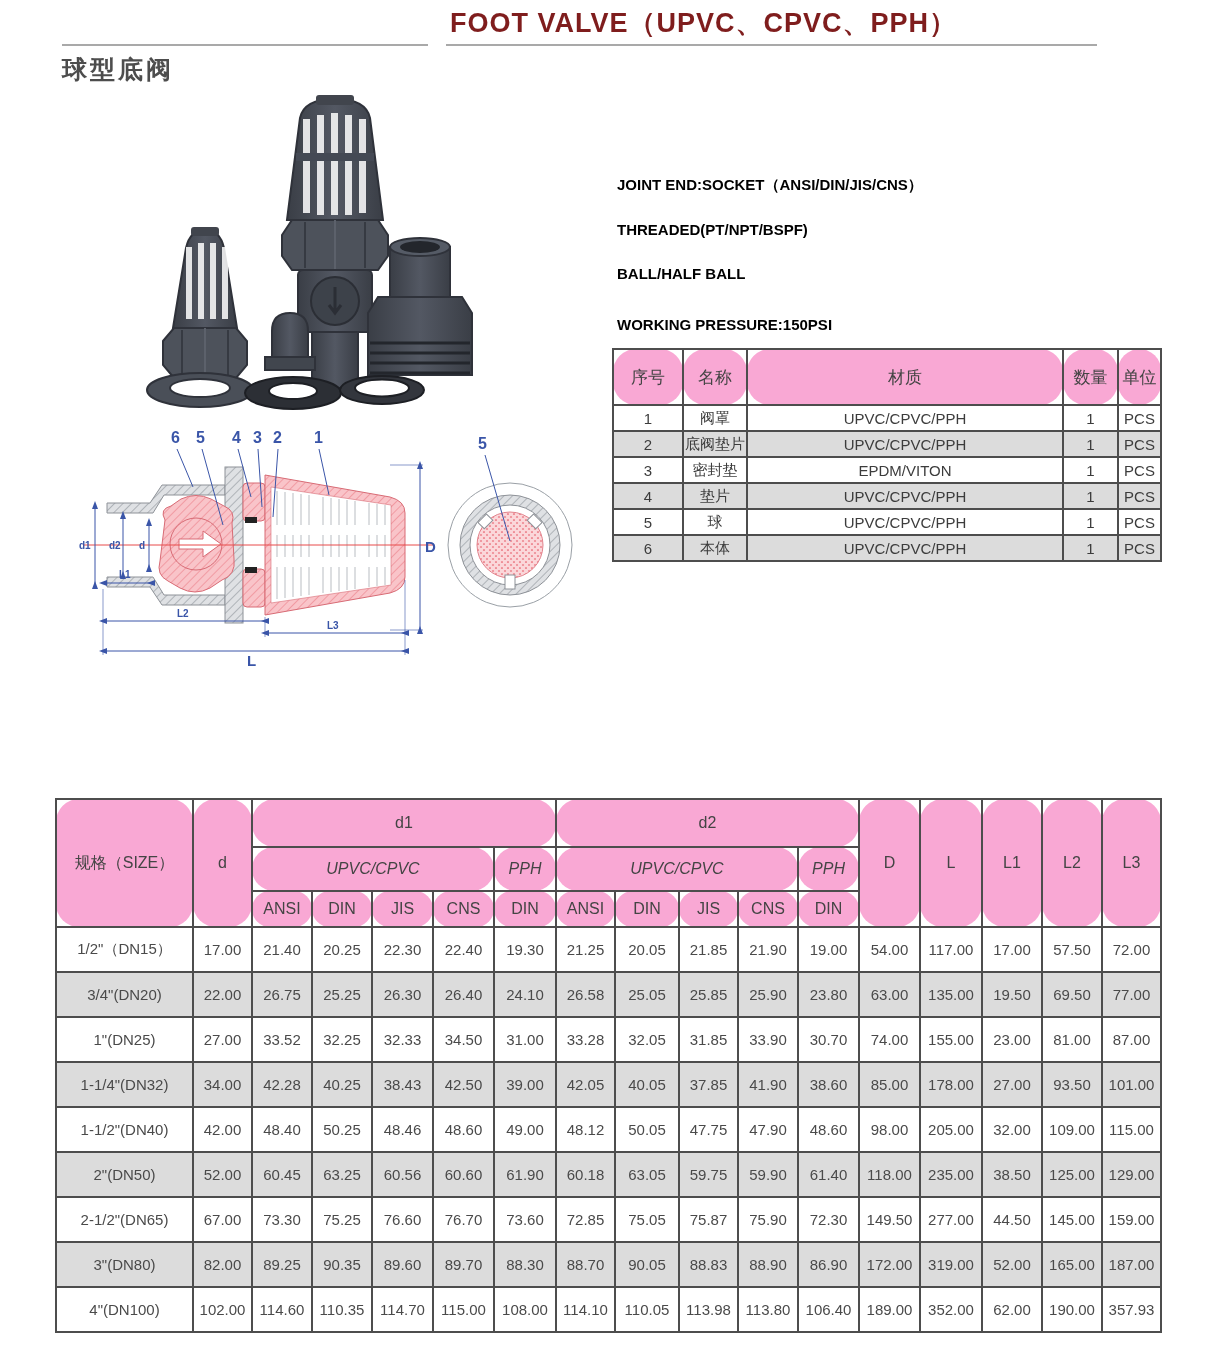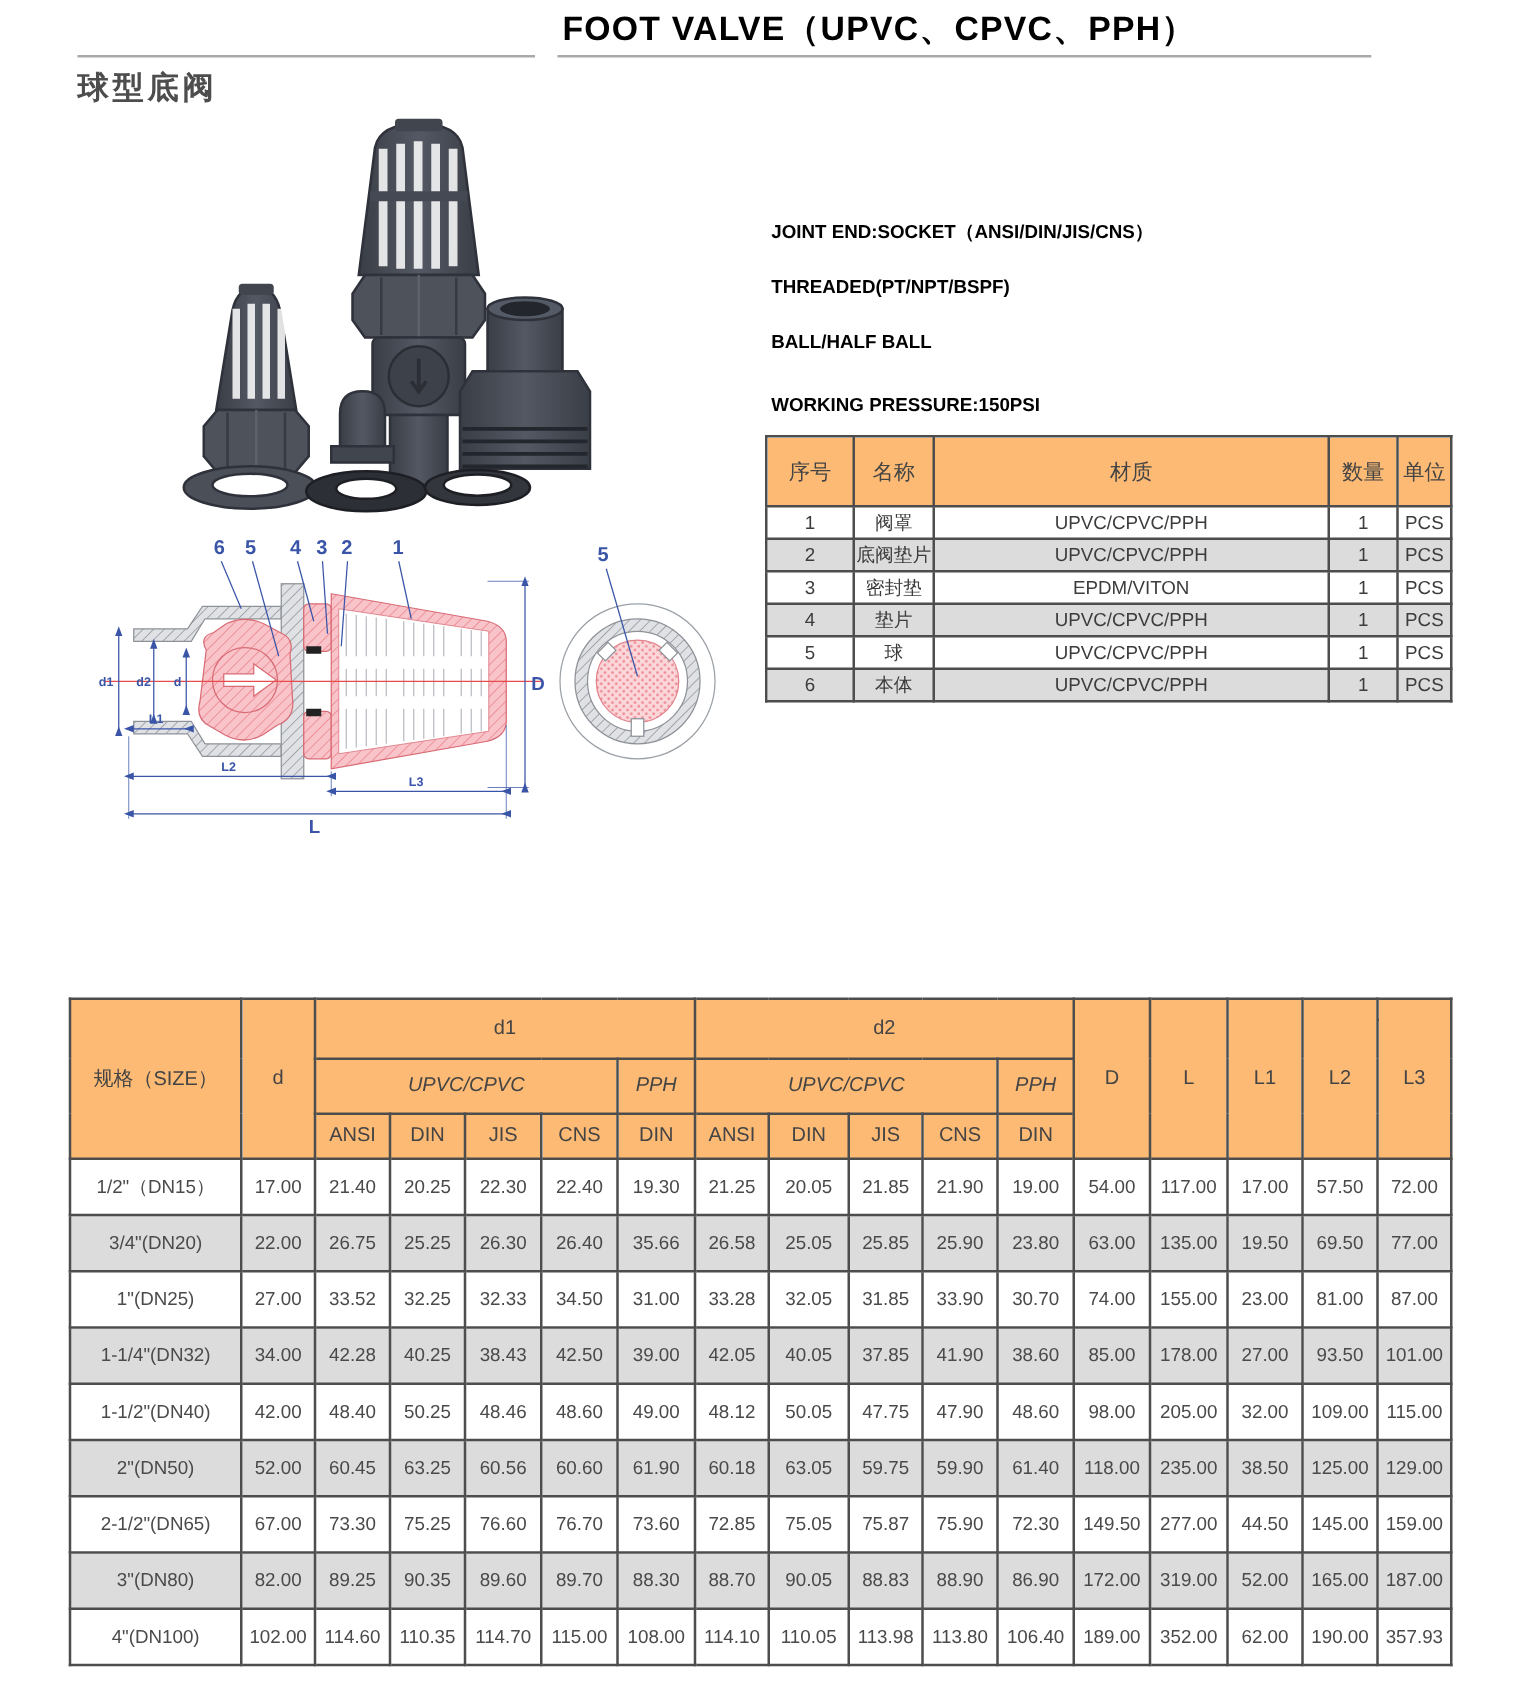--- a/index.html
+++ b/index.html
@@ -2,30 +2,30 @@
 <html><head>
 <meta charset="utf-8">
 <style>
   html,body{margin:0;padding:0;}
   body{
     width:1220px;height:1354px;position:relative;background:#ffffff;
     font-family:"Liberation Sans", sans-serif;color:#3f3f3f;
   }
   
   .title-cn{position:absolute;left:62px;top:7px;font-size:25px;font-weight:bold;color:#4d4d4d;letter-spacing:3px;margin-top:46px;}
-  .title-en{position:absolute;left:450px;top:5px;font-size:27px;font-weight:bold;color:#000000;letter-spacing:1px;}
+  .title-en{position:absolute;left:450px;top:5px;font-size:27px;font-weight:bold;color:#7f1d1d;letter-spacing:1px;}
   .rule{position:absolute;top:44px;height:2px;background:#a9a9a9;}
   .rule-left{left:62px;width:366px;}
   .rule-right{left:446px;width:651px;}
   
   .spec{position:absolute;left:617px;font-size:15px;font-weight:bold;color:#000;}
   
   table{border-collapse:collapse;table-layout:fixed;}
   th,td{border:2px solid #4d4d4d;text-align:center;vertical-align:middle;overflow:hidden;white-space:nowrap;}
-  th{background:#fdba74;font-weight:normal;color:#444;}
+  th{background:#f9a8d4;font-weight:normal;color:#444;border-radius:23px;}
   tr.alt td{background:#dcdcdc;}
   .parts-table{position:absolute;left:612px;top:348px;width:548px;}
   .parts-table th{height:52px;font-size:17px;}
   .parts-table td{height:22px;font-size:15px;color:#3c3c3c;}
   .dims-table{position:absolute;left:55px;top:798px;width:1105px;}
   .dims-table thead tr:nth-child(1) th{height:44px;}
   .dims-table thead tr:nth-child(2) th{height:40px;font-style:italic;}
   .dims-table thead tr:nth-child(3) th{height:32px;text-align:center;}
   .dims-table th{font-size:16px;}
   .dims-table td{height:41px;font-size:15px;color:#4a4a4a;}
@@ -399,21 +399,21 @@
         <td>57.50</td>
         <td>72.00</td>
       </tr>
       <tr class="alt">
         <td>3/4"(DN20)</td>
         <td>22.00</td>
         <td>26.75</td>
         <td>25.25</td>
         <td>26.30</td>
         <td>26.40</td>
-        <td>35.66</td>
+        <td>24.10</td>
         <td>26.58</td>
         <td>25.05</td>
         <td>25.85</td>
         <td>25.90</td>
         <td>23.80</td>
         <td>63.00</td>
         <td>135.00</td>
         <td>19.50</td>
         <td>69.50</td>
         <td>77.00</td>

